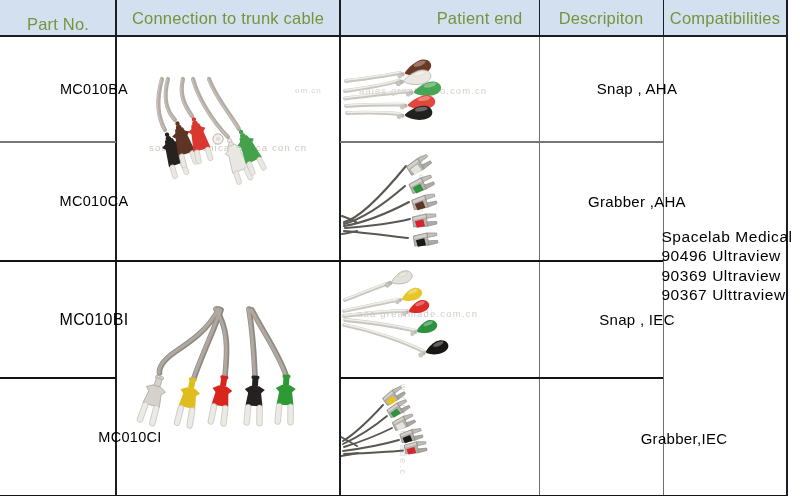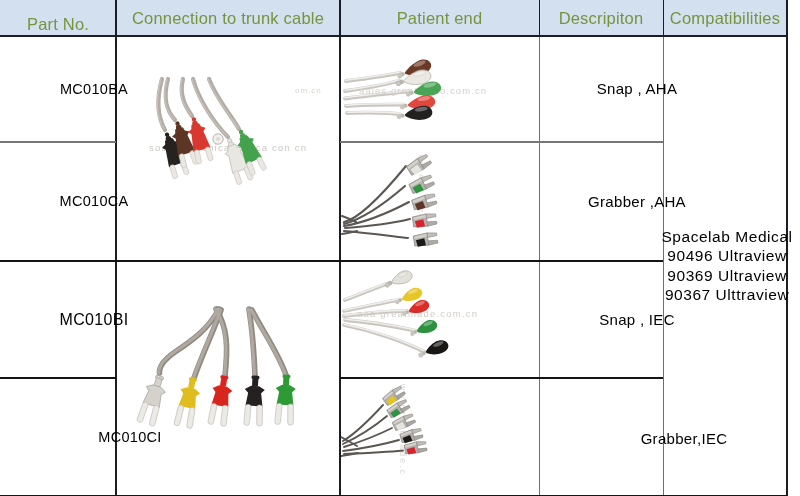--- a/index.html
+++ b/index.html
@@ -27,36 +27,36 @@
   <div class="hline" style="left:0;top:35.4px;width:787px;height:1.8px;background:#1c1c24;"></div>
   <div class="hline" style="left:0;top:141px;width:116px;height:1.6px;background:#77777a;"></div>
   <div class="hline" style="left:340px;top:141px;width:323px;height:1.6px;background:#77777a;"></div>
   <div class="hline" style="left:0;top:260.4px;width:663px;height:1.8px;background:#141414;"></div>
   <div class="hline" style="left:0;top:377.2px;width:116px;height:1.7px;background:#141414;"></div>
   <div class="hline" style="left:340px;top:377.2px;width:323px;height:1.7px;background:#141414;"></div>
   <div class="hline" style="left:0;top:494.6px;width:787px;height:1.4px;background:#141414;"></div>
 
   <div class="cell hdr" style="left:0;top:0;width:116px;height:48px;">Part&nbsp;No.</div>
   <div class="cell hdr" style="left:116px;top:0;width:224px;height:36px;">Connection to trunk cable</div>
-  <div class="cell hdr" style="left:340px;top:0;width:199px;height:36px;">Patient end</div>
+  <div class="cell hdr" style="left:340px;top:0;width:199px;height:36px;padding-left:40px;">Patient end</div>
   <div class="cell hdr" style="left:539px;top:0;width:124px;height:36px;">Descripiton</div>
   <div class="cell hdr" style="left:663px;top:0;width:124px;height:36px;">Compatibilities</div>
 
   <div class="cell body-txt" style="left:0;top:36px;width:116px;height:105px;font-size:14.5px;">MC010BA</div>
   <div class="cell body-txt" style="left:0;top:141px;width:116px;height:120px;font-size:14.5px;">MC010CA</div>
   <div class="cell body-txt" style="left:0;top:261px;width:116px;height:117px;font-size:16px;">MC010BI</div>
   <div class="cell body-txt" style="left:0;top:378px;width:116px;height:117px;font-size:14.5px;padding-left:36px;">MC010CI</div>
 
   <div class="cell body-txt" style="left:539px;top:36px;width:124px;height:105px;">Snap , AHA</div>
   <div class="cell body-txt" style="left:539px;top:141px;width:124px;height:120px;">Grabber ,AHA</div>
   <div class="cell body-txt" style="left:539px;top:261px;width:124px;height:117px;">Snap , IEC</div>
   <div class="cell body-txt" style="left:539px;top:380px;width:124px;height:117px;padding-left:47px;">Grabber,IEC</div>
 
   <div class="cell" style="left:666px;top:36px;width:122px;height:459px;">
-    <div style="color:#000;font-size:15.5px;letter-spacing:0.55px;line-height:19.3px;text-align:center;white-space:nowrap;">
+    <div style="color:#000;font-size:15.5px;letter-spacing:0.55px;line-height:19.3px;text-align:left;white-space:nowrap;">
       Spacelab Medical<br>90496 Ultraview<br>90369 Ultraview<br>90367 Ulttraview
     </div>
   </div>
 
   <svg id="imgA" style="position:absolute;left:117px;top:37px;" width="222" height="223" viewBox="117 37 222 223">
     <defs>
       <g id="plugA">
         <circle cx="0" cy="-12" r="2.2" class="pc"></circle>
         <circle cx="0" cy="-7.5" r="2.9" class="pc"></circle>
         <path class="pc" d="M-4,-7 L4,-7 L5,-3.2 L9,-1 L6.2,1.8 L8.8,19.5 L-8.8,19.5 L-6.2,1.8 L-9,-1 L-5,-3.2 Z"></path>

